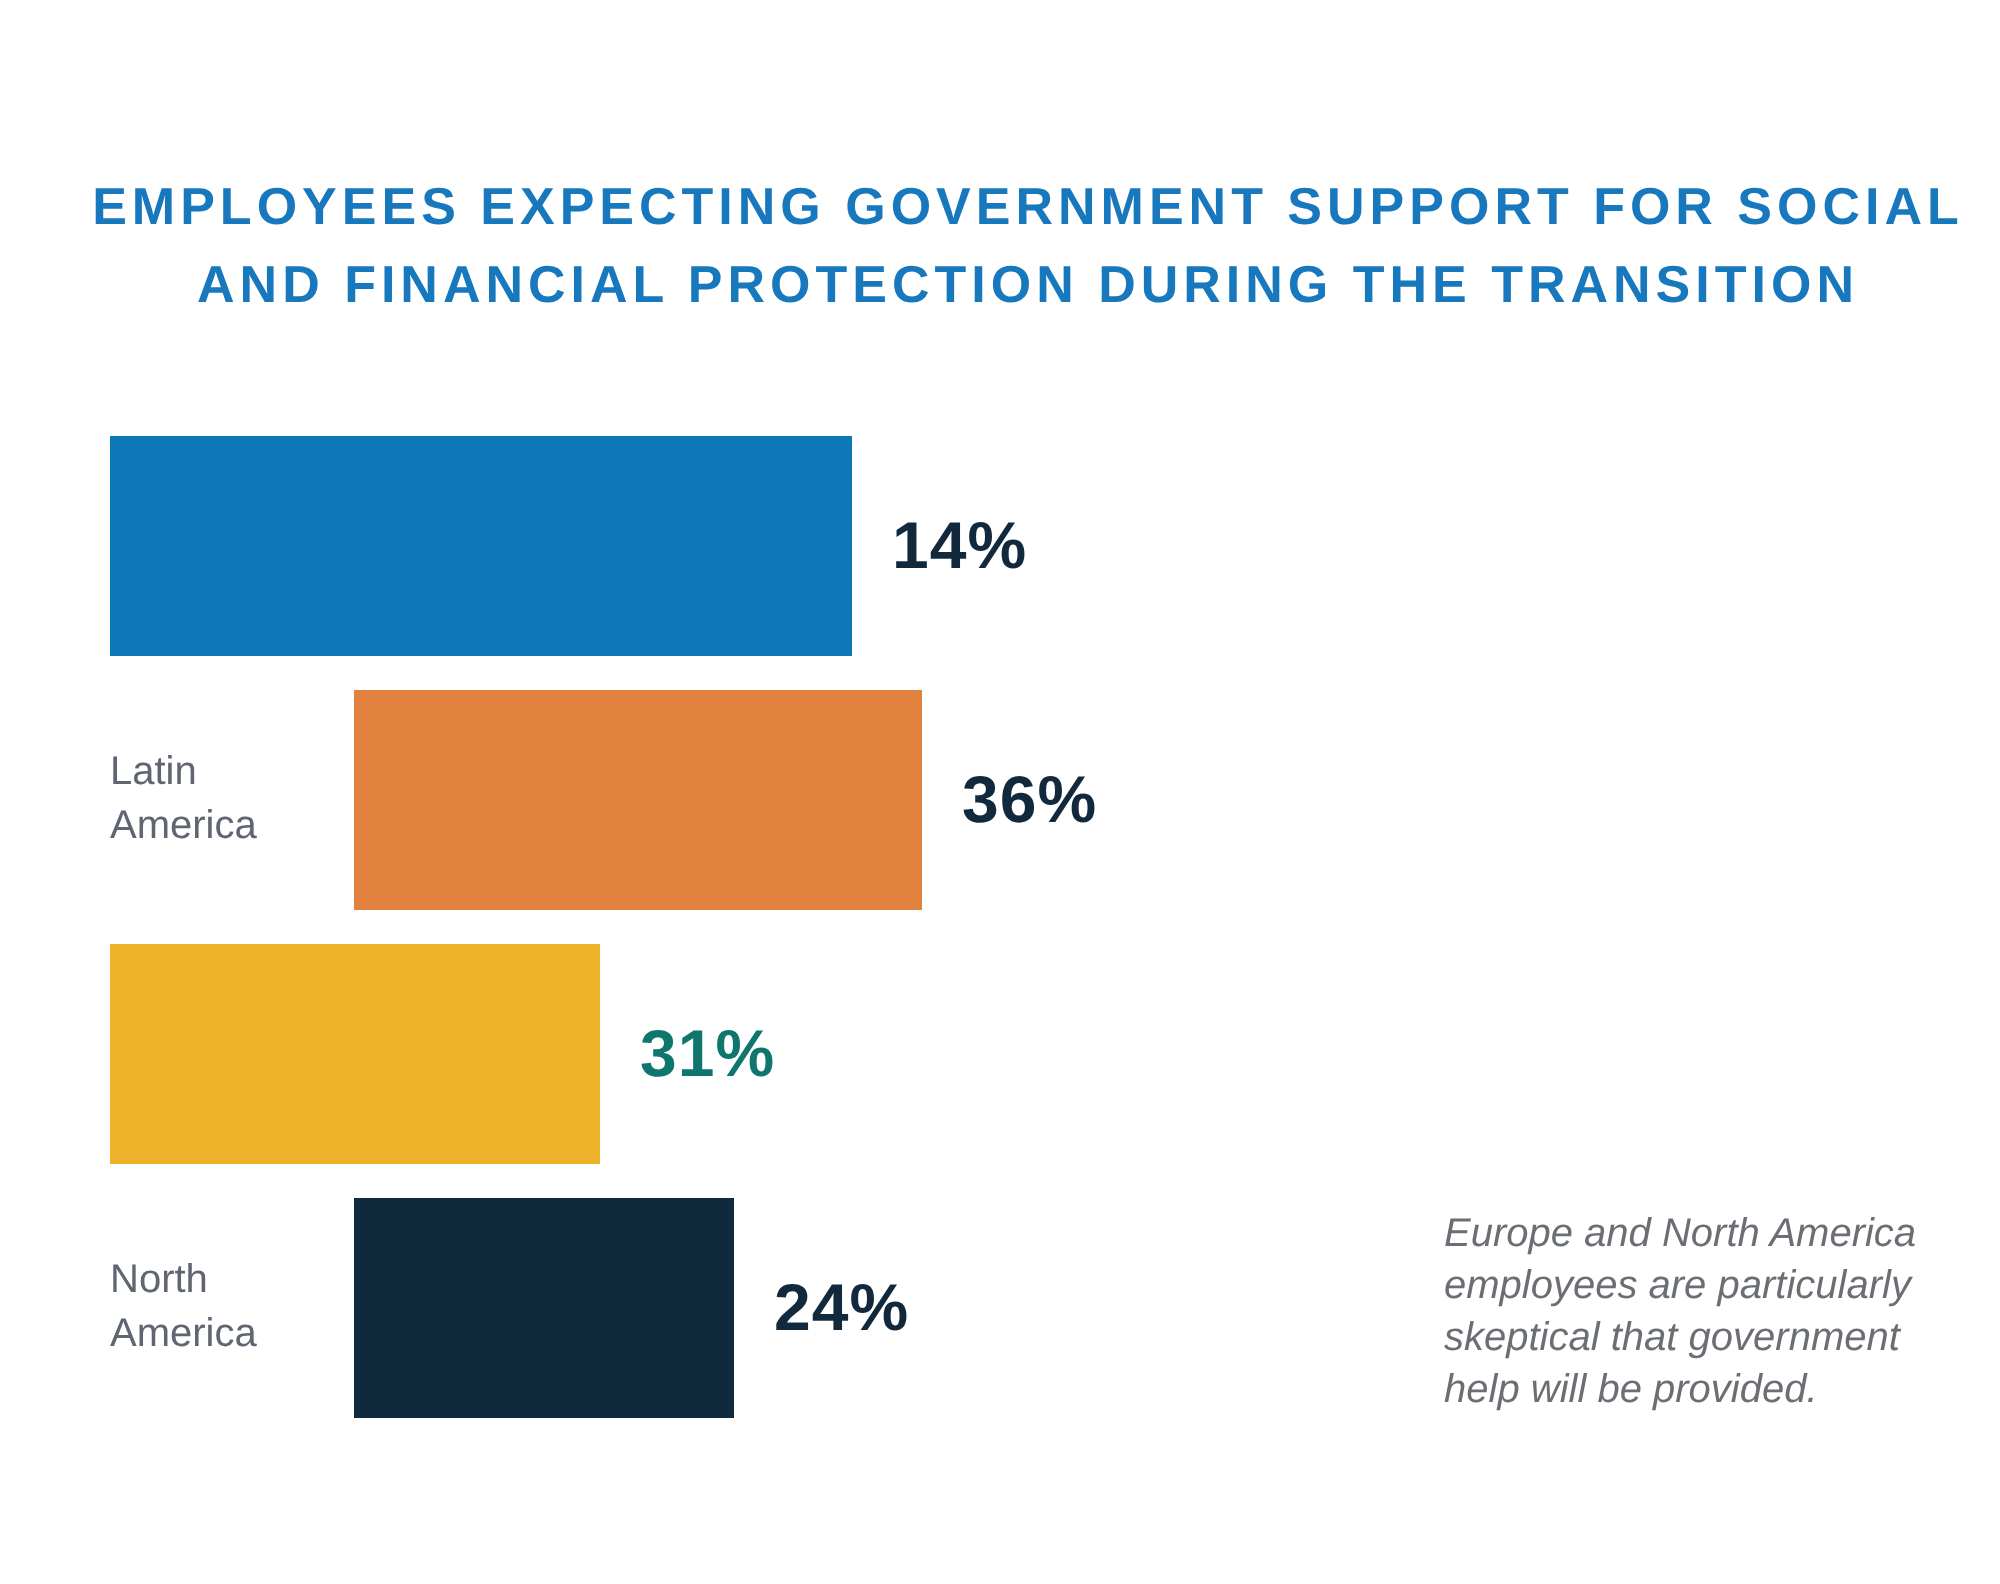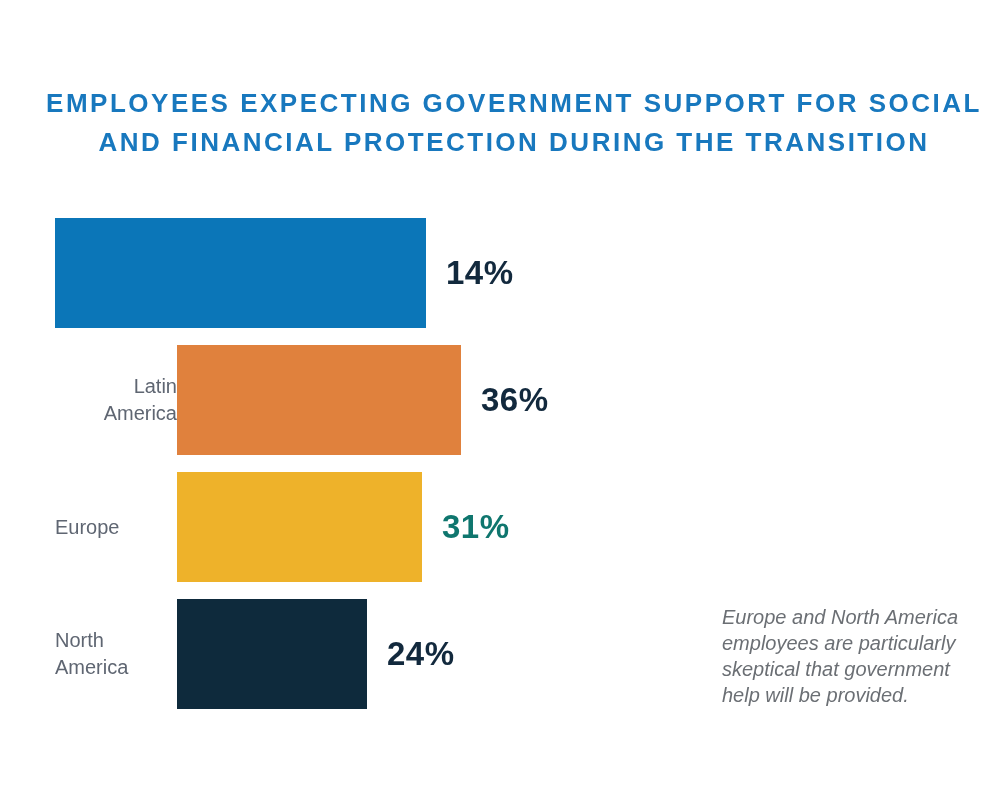--- a/index.html
+++ b/index.html
@@ -75,28 +75,27 @@
   <h1 class="chart-title" style="color: rgb(24, 120, 190);">EMPLOYEES EXPECTING GOVERNMENT SUPPORT FOR SOCIAL
 AND FINANCIAL PROTECTION DURING THE TRANSITION</h1>
 
   <div class="chart" id="chart">
   <div class="row">
     <div class="bar" style="width: 371px; background: rgb(11, 118, 184);"></div>
     <div class="pct" style="color: rgb(18, 41, 61);">14%</div>
   </div>
 
   <div class="row">
-    <div class="row-label" style="color: rgb(95, 102, 114); text-align: right;">Latin
+    <div class="row-label" style="color: rgb(95, 102, 114);">Latin
 America</div>
     <div class="bar" style="width: 284px; background: rgb(224, 129, 61);"></div>
     <div class="pct" style="color: rgb(18, 41, 61);">36%</div>
   </div>
 
   <div class="row">
-    <div class="row-label" style="color: rgb(95, 102, 114);">Europe</div>
     <div class="bar" style="width: 245px; background: rgb(238, 178, 42);"></div>
     <div class="pct" style="color: #0f766e;">31%</div>
   </div>
 
   <div class="row">
     <div class="row-label" style="color: rgb(95, 102, 114);">North
 America</div>
     <div class="bar" style="width: 190px; background: rgb(14, 42, 60);"></div>
     <div class="pct" style="color: rgb(18, 41, 61);">24%</div>
   </div>

